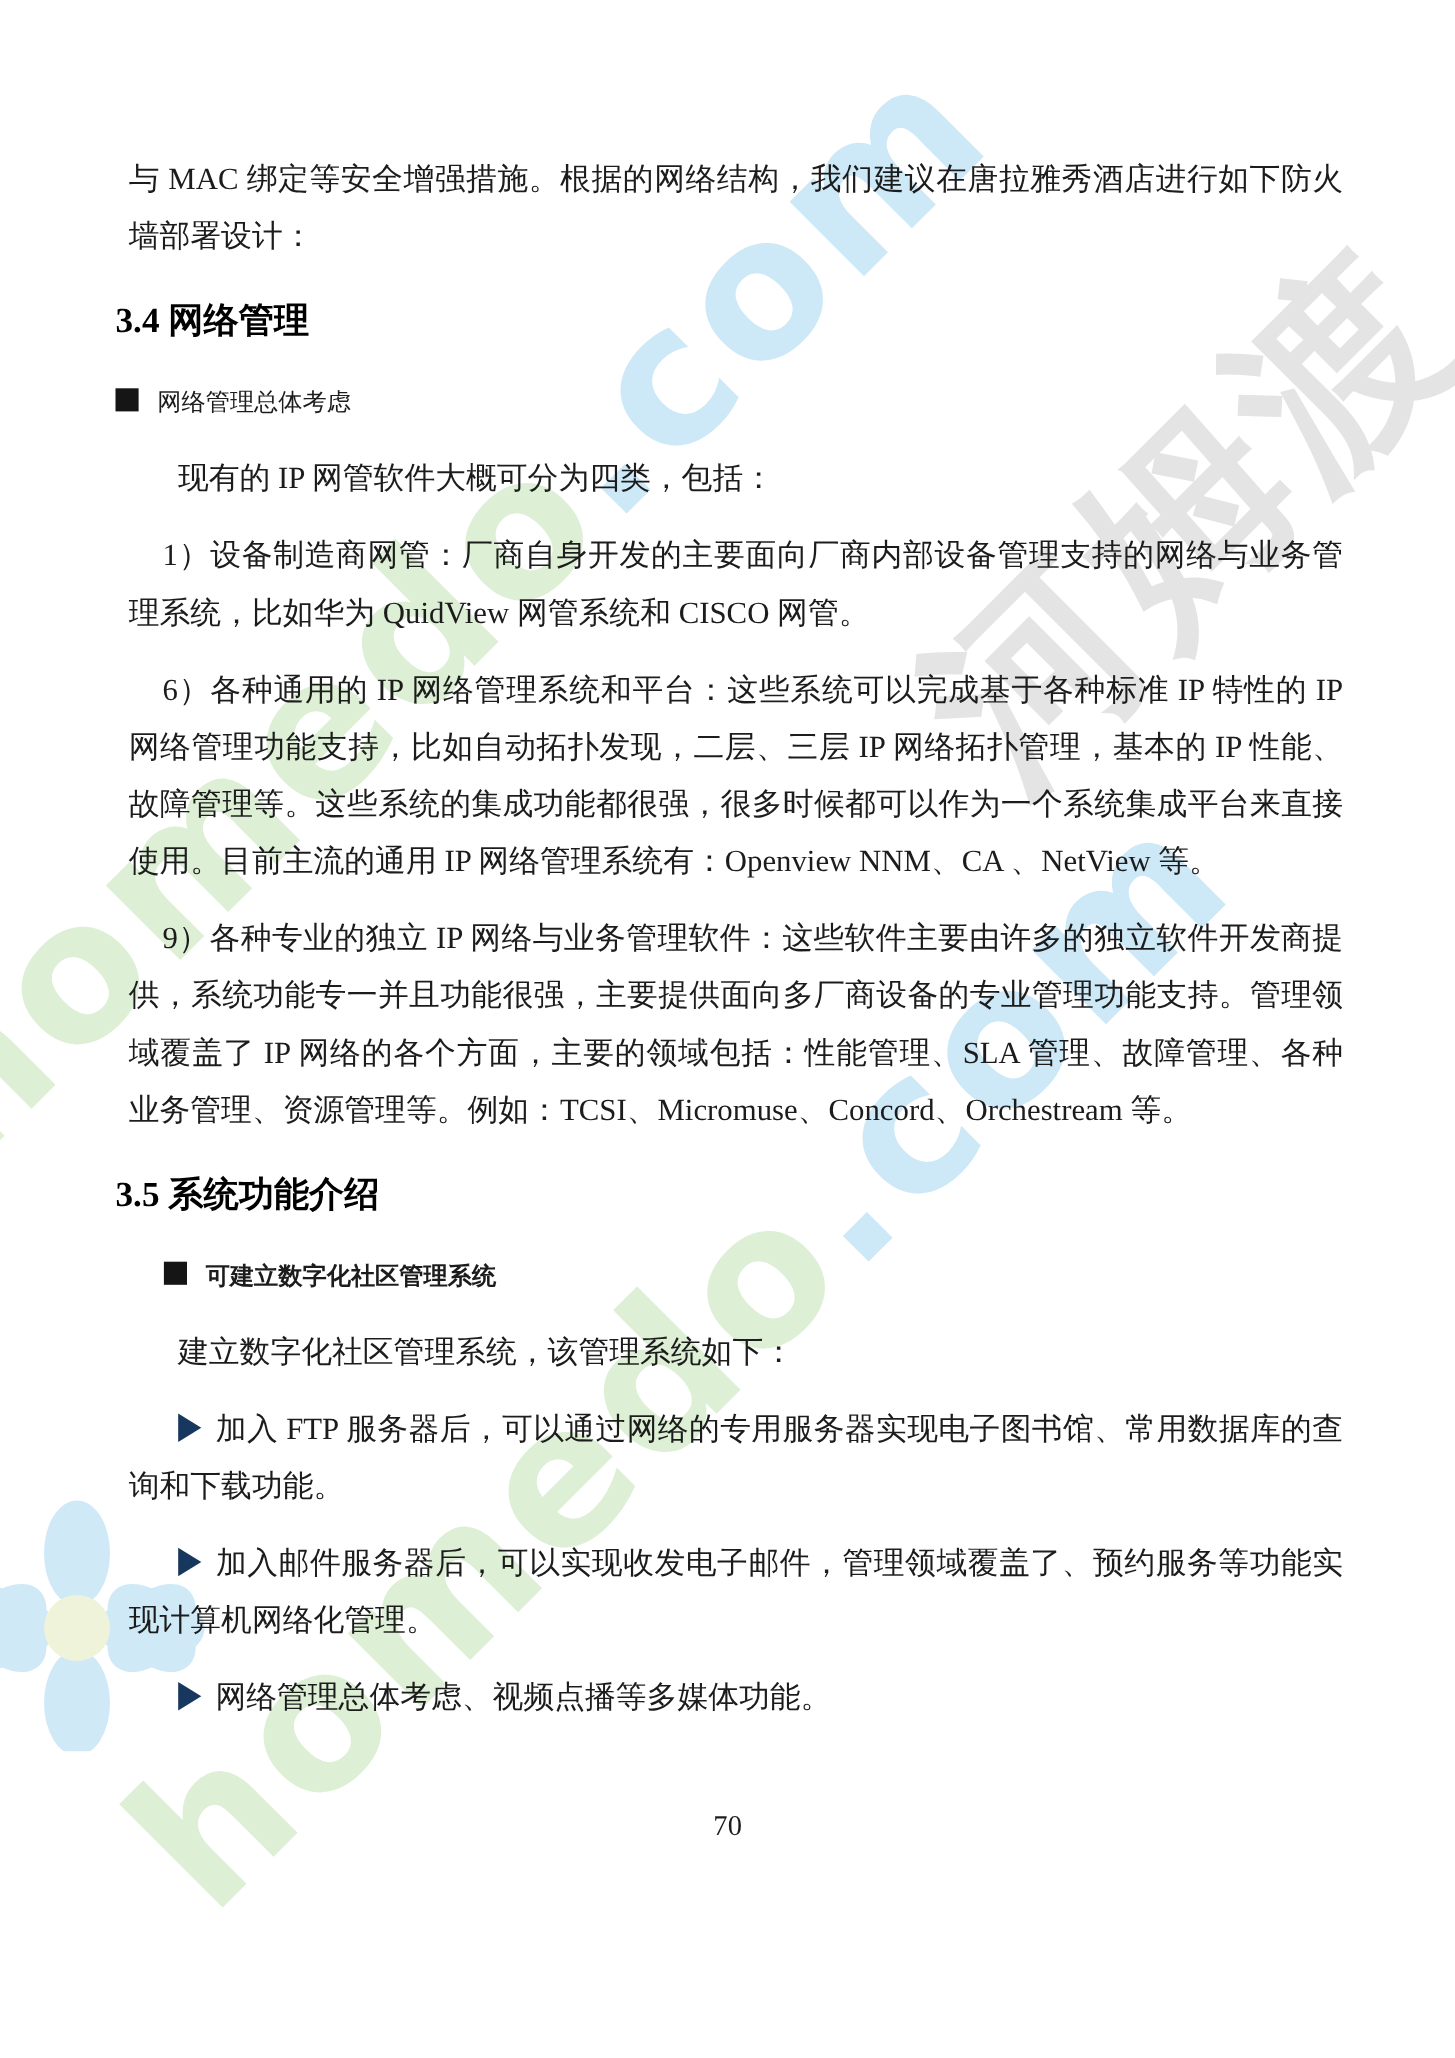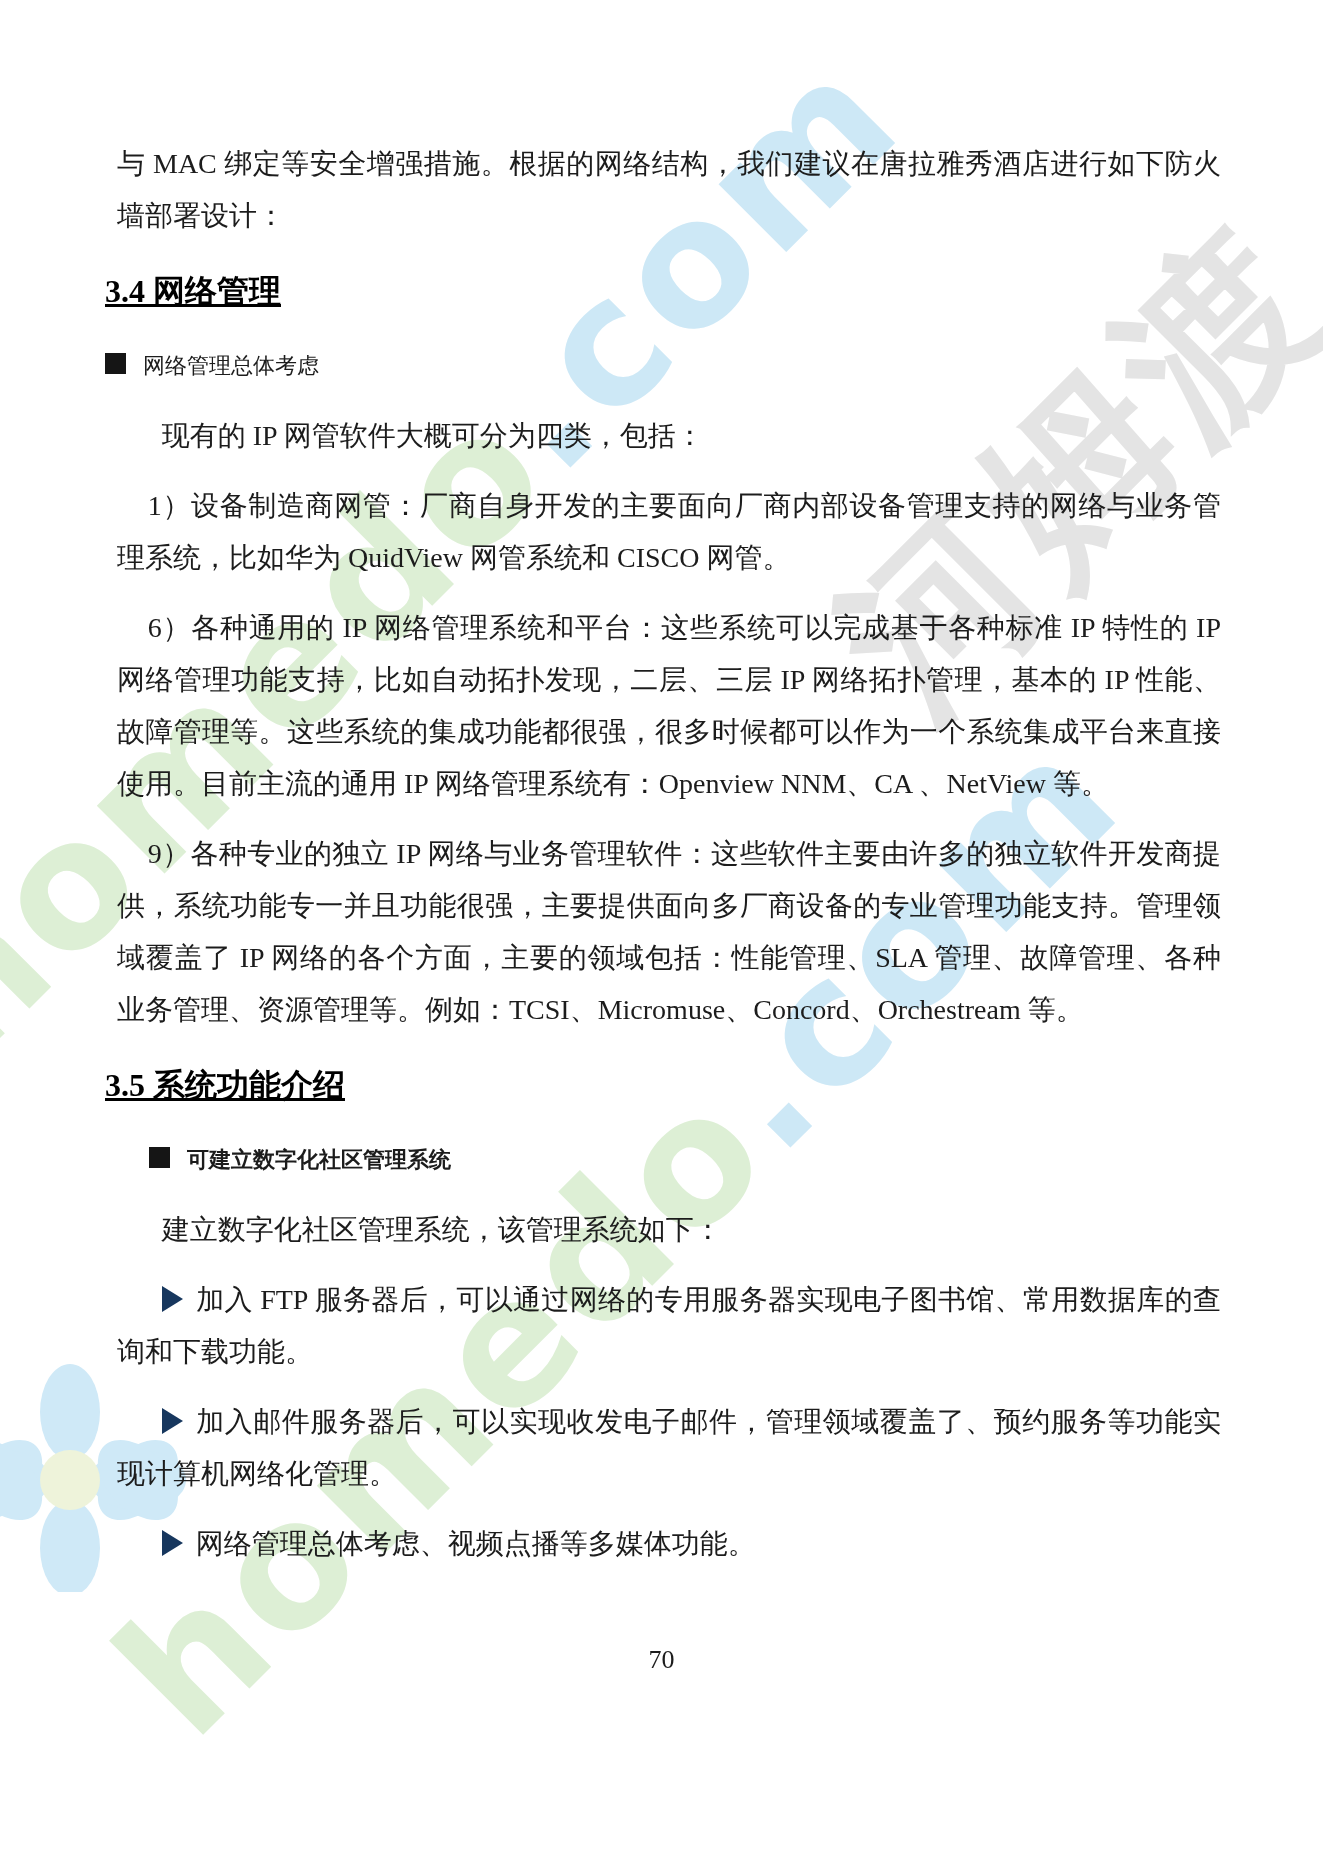--- a/index.html
+++ b/index.html
@@ -40,21 +40,20 @@
   p.body {
     font-size:28px; line-height:52px;
     text-align:justify; text-justify:inter-ideograph;
     margin:0 0 18px 12px;
   }
   .ind1  { text-indent:1.1em; }
   .ind15 { text-indent:1.6em; }
   h2.hding {
     font-size:32px; line-height:46px; font-weight:bold; color:#000;
     margin:26px 0 26px 0;
-    text-decoration:underline;
   }
   .bullet-line {
     font-size:22px; line-height:52px; margin:0 0 18px 0;
   }
   .bullet-line.indented { margin-left:44px;font-weight:bold; }
   .sq {
     display:inline-block; width:21px; height:21px; background:#151515;
     margin-right:17px; vertical-align:-1px;
   }
   .arrow {

